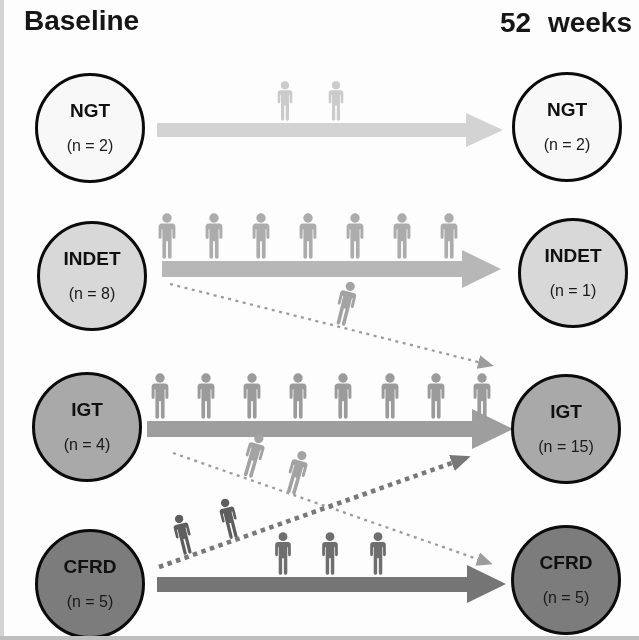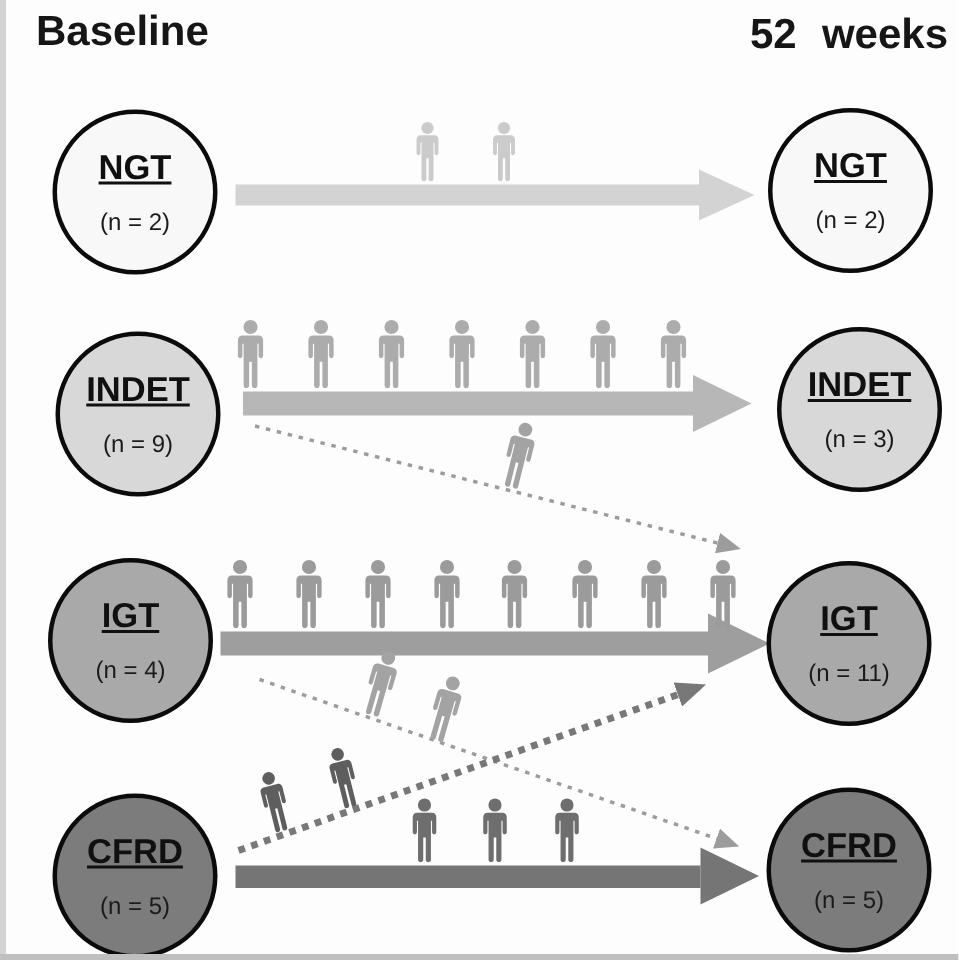--- a/index.html
+++ b/index.html
@@ -14,21 +14,21 @@
   }
   .hdr{position:absolute;font-weight:700;font-size:28px;color:#161616;}
   .hdr-left{left:24px;top:5px;}
   .hdr-right{right:19px;top:7px;word-spacing:9px;text-align:left;}
   .circle{
     position:absolute;width:110px;height:110px;border-radius:50%;
     border:3.5px solid #0b0b0b;box-sizing:border-box;
     display:flex;flex-direction:column;align-items:center;justify-content:center;
     line-height:1.15;
   }
-  .c-label{font-weight:700;font-size:23px;color:#101010;text-decoration:underline;}
+  .c-label{font-weight:700;font-size:19px;color:#101010;}
   .c-sub{font-size:16px;color:#1a1a1a;margin-top:15px;}
   .pos-ngt-l{left:35px;top:73px;}
   .pos-indet-l{left:37px;top:221px;}
   .pos-igt-l{left:32px;top:372px;}
   .pos-cfrd-l{left:35px;top:529px;}
   .pos-ngt-r{left:512px;top:72px;}
   .pos-indet-r{left:518px;top:218px;}
   .pos-igt-r{left:511px;top:374px;}
   .pos-cfrd-r{left:511px;top:525px;}
   #diagram-svg{position:absolute;left:0;top:0;}
@@ -108,42 +108,42 @@
         <use href="#person-shape" x="218.30434782608697" y="498" width="21.391304347826086" height="41" fill="#5e5e5e" transform="rotate(-14 229 518.5)"></use>
       </g>
   </svg>
 
   <div class="circle pos-ngt-l" style="background: rgb(248, 248, 248);">
     <span class="c-label">NGT</span>
     <span class="c-sub">(n = 2)</span>
   </div>
   <div class="circle pos-indet-l" style="background: rgb(216, 216, 216);">
     <span class="c-label">INDET</span>
-    <span class="c-sub">(n = 9)</span>
+    <span class="c-sub">(n = 8)</span>
   </div>
   <div class="circle pos-igt-l" style="background: rgb(169, 169, 169);">
     <span class="c-label">IGT</span>
     <span class="c-sub">(n = 4)</span>
   </div>
   <div class="circle pos-cfrd-l" style="background: rgb(124, 124, 124);">
     <span class="c-label">CFRD</span>
     <span class="c-sub">(n = 5)</span>
   </div>
 
   <div class="circle pos-ngt-r" style="background: rgb(248, 248, 248);">
     <span class="c-label">NGT</span>
     <span class="c-sub">(n = 2)</span>
   </div>
   <div class="circle pos-indet-r" style="background: rgb(216, 216, 216);">
     <span class="c-label">INDET</span>
-    <span class="c-sub">(n = 3)</span>
+    <span class="c-sub">(n = 1)</span>
   </div>
   <div class="circle pos-igt-r" style="background: rgb(169, 169, 169);">
     <span class="c-label">IGT</span>
-    <span class="c-sub">(n = 11)</span>
+    <span class="c-sub">(n = 15)</span>
   </div>
   <div class="circle pos-cfrd-r" style="background: rgb(124, 124, 124);">
     <span class="c-label">CFRD</span>
     <span class="c-sub">(n = 5)</span>
   </div>
 
   <div class="edge-left"></div>
   <div class="edge-bottom"></div>
 </div>
 

